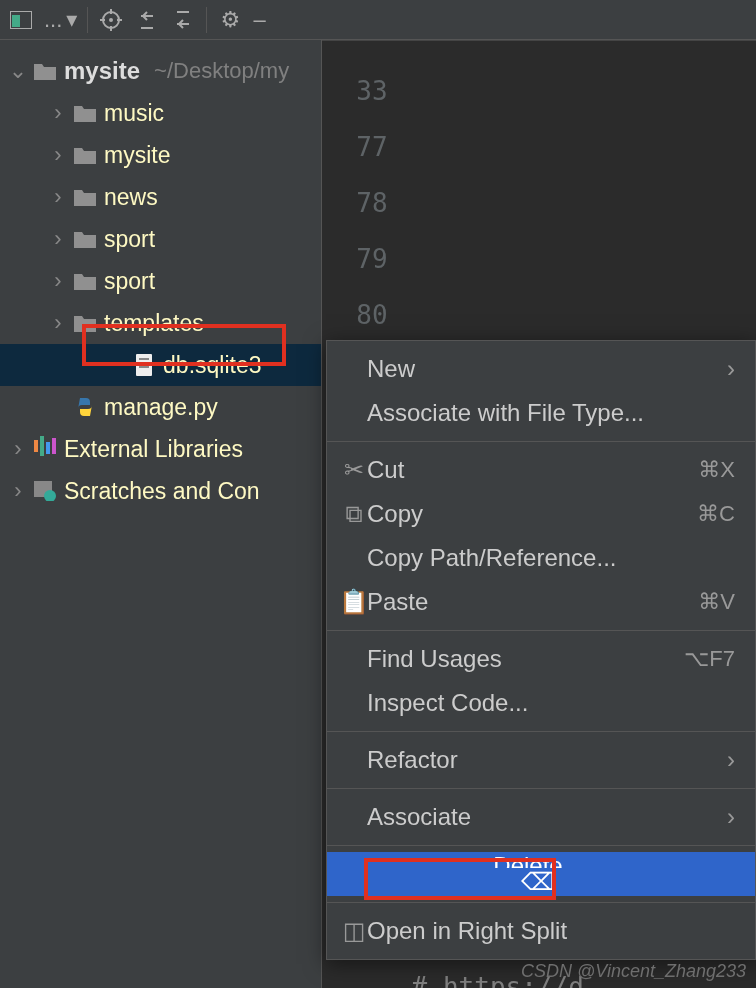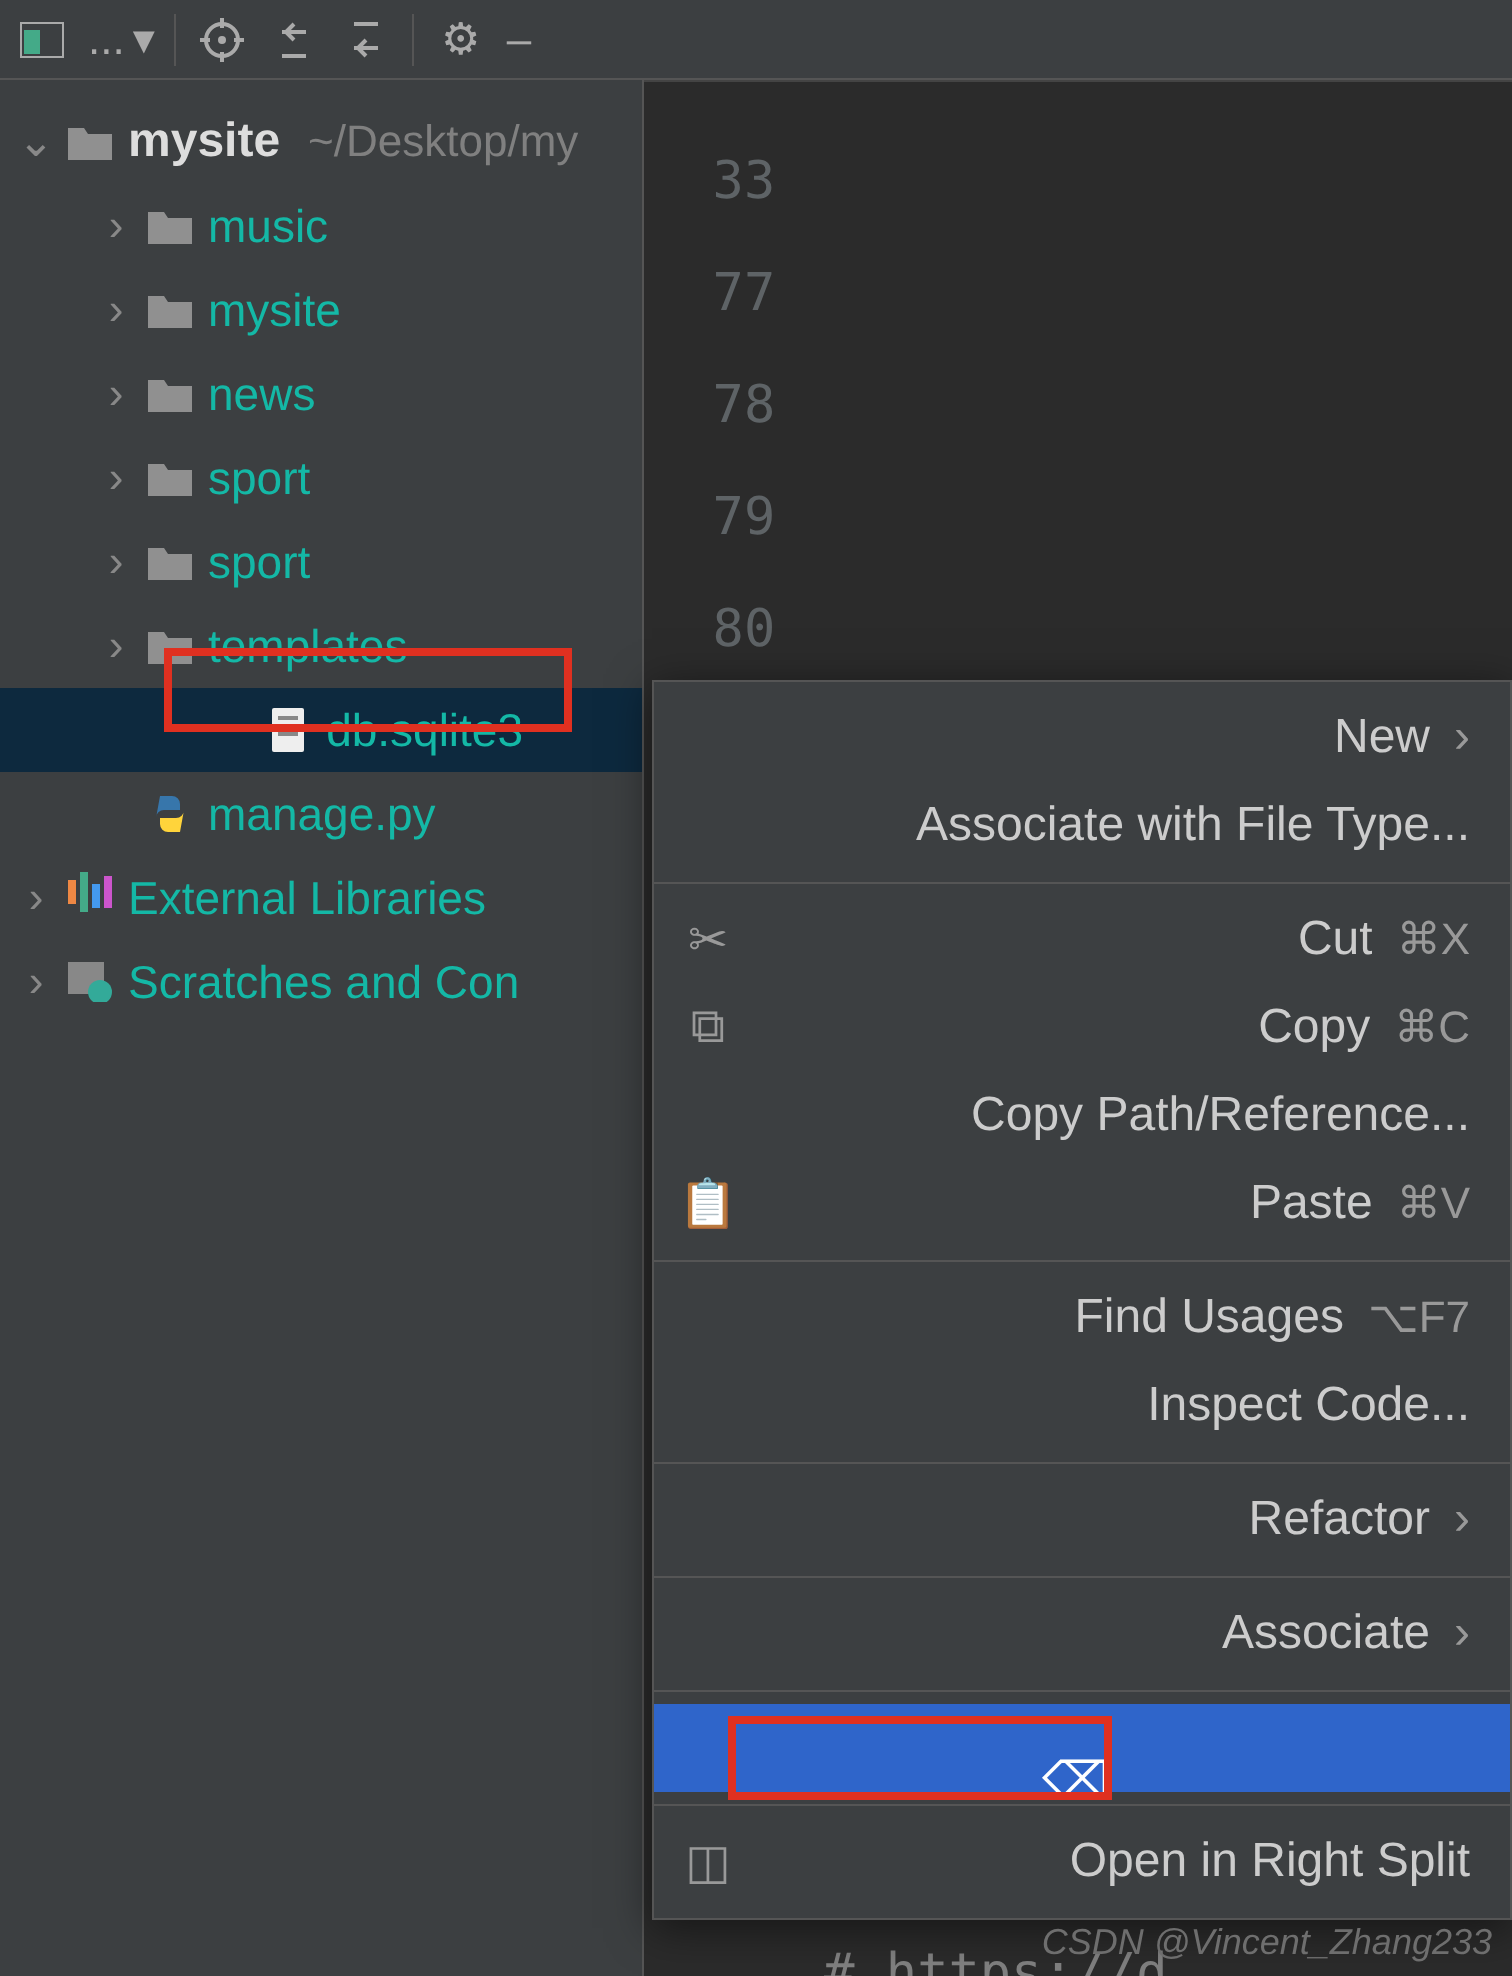--- a/index.html
+++ b/index.html
@@ -58,21 +58,21 @@
       width: 16px; display: inline-flex; justify-content: center;
       color: #888;
     }
     .tree-row .space { width: 16px; display: inline-block; }
     .folder-icon, .file-icon, .py-icon, .db-icon {
       width: 22px; height: 22px; display: inline-flex; align-items: center; justify-content: center;
     }
     .folder-icon svg { fill: #909090; }
     .py-icon { color: #ffcb3a; }
     .db-icon { color: #ccc; }
-    .label { color: #14b8a6; font-size: 23px; }
+    .label { color: #fef9c3; font-size: 23px; }
     .label.bold { font-weight: 600; color: #ddd; font-size: 24px; }
     .label.dim { color: #808080; margin-left: 6px; font-size: 22px; }
     .highlight-box {
       border: 4px solid #e03020;
       position: absolute;
     }
     .editor-area {
       flex: 1;
       background: #2b2b2b;
       display: flex;
@@ -133,22 +133,20 @@
       box-shadow: 0 4px 20px rgba(0,0,0,.5);
       padding: 6px 0;
       font-size: 24px;
     }
     .menu-item {
       display: flex;
       align-items: center;
       height: 44px;
       padding: 0 20px 0 14px;
       color: #cccccc;
-      gap: 12px;
-      text-align: right;
     }
     .menu-item.hover {
       background: #2f65ca;
       color: #fff;
       flex-direction: column;
     }
     .menu-icon {
       width: 26px; display: inline-flex; align-items: center; justify-content: center;
       color: #999;
     }

